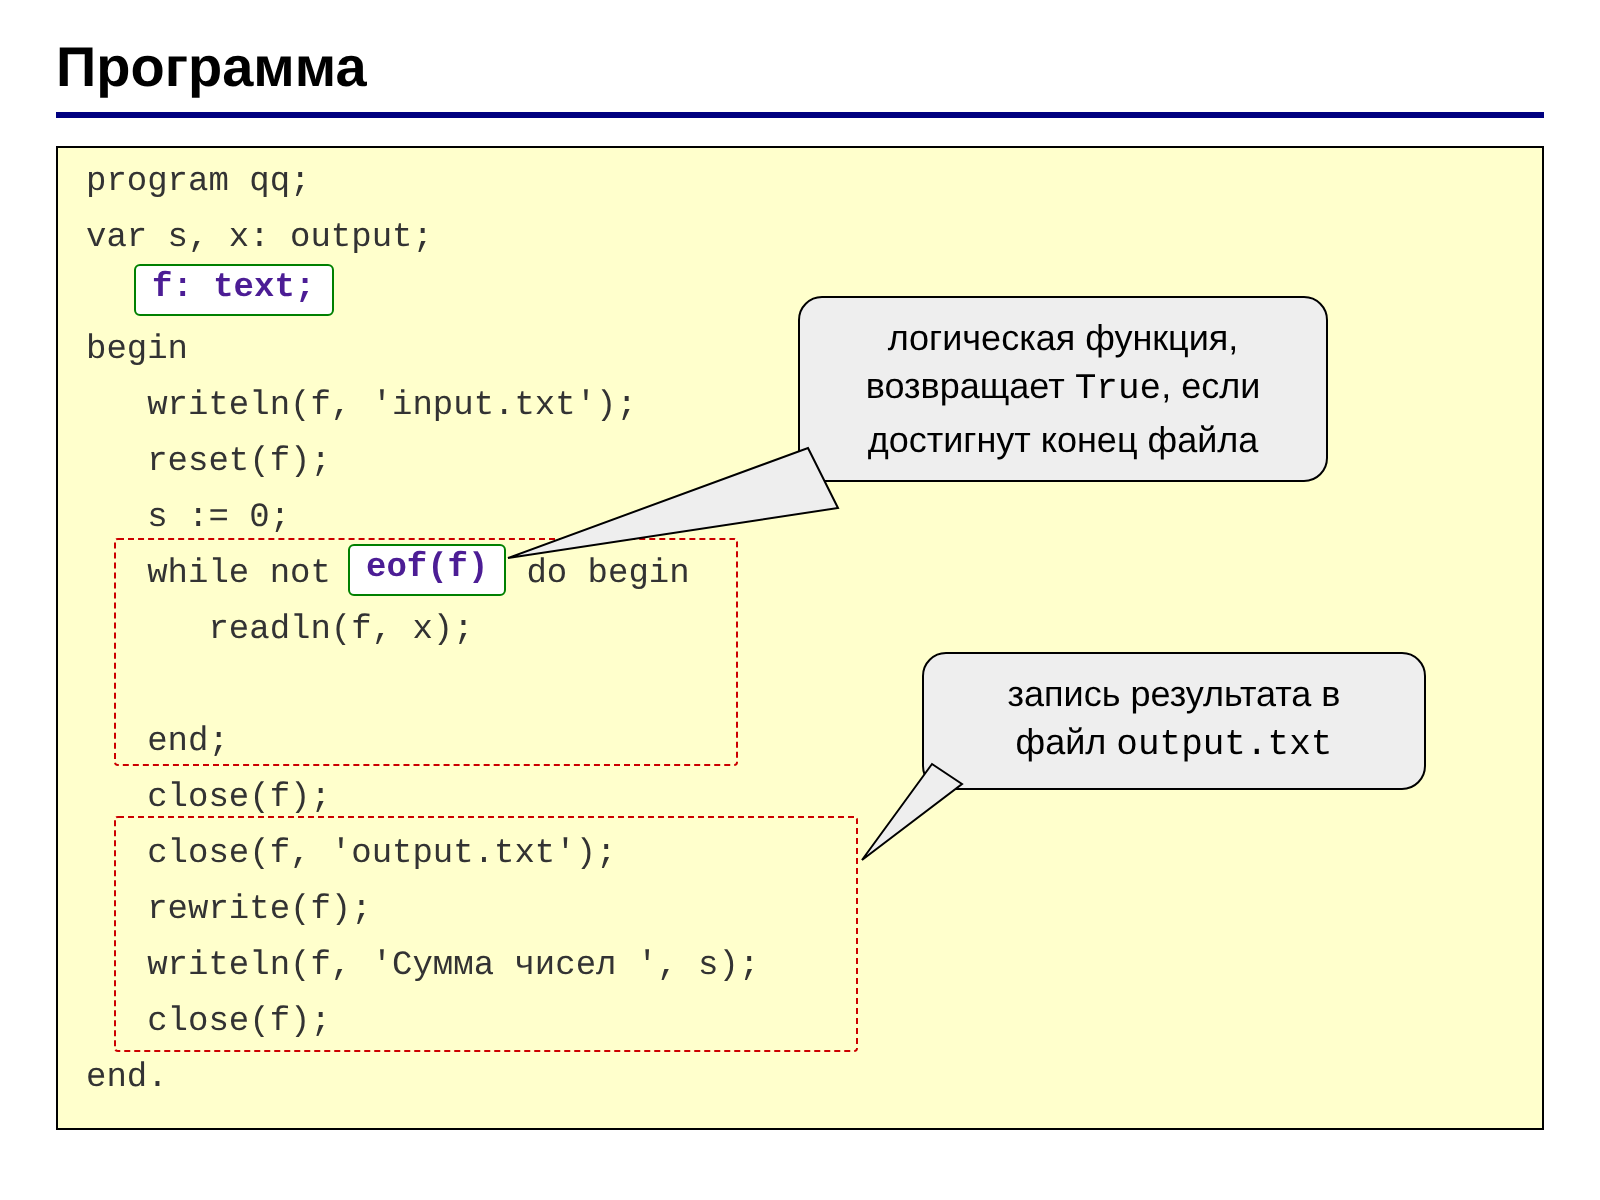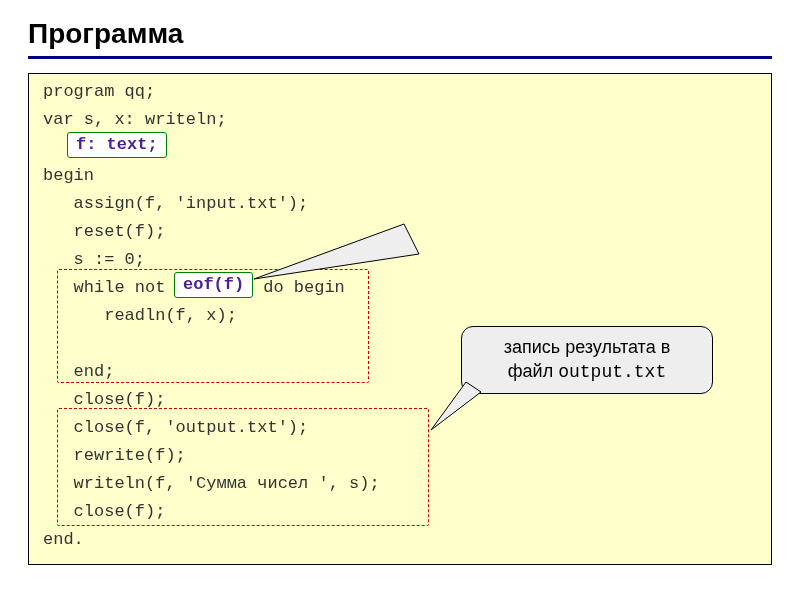--- a/index.html
+++ b/index.html
@@ -85,45 +85,52 @@
 </head>
 <body>
 
 <div class="slide">
   <div class="title">Программа</div>
   <div class="rule"></div>
 
   <div class="codebox">
 
     <div class="code-line abs" style="top:4px; left:14px;">program qq;</div>
-    <div class="code-line abs" style="top:32px; left:14px;">var s, x: writeln;</div>
+    <div class="code-line abs" style="top:32px; left:14px;">var s, x: output;</div>
 
     <div class="hlbox" style="top:58px; left:38px;">f: text;</div>
 
     <div class="code-line abs" style="top:88px; left:14px;">begin</div>
-    <div class="code-line abs" style="top:116px; left:14px;">   assign(f, 'input.txt');</div>
+    <div class="code-line abs" style="top:116px; left:14px;">   writeln(f, 'input.txt');</div>
     <div class="code-line abs" style="top:144px; left:14px;">   reset(f);</div>
     <div class="code-line abs" style="top:172px; left:14px;">   s := 0;</div>
 
     <div class="code-line abs" style="top:200px; left:14px;">   while not </div>
     <div class="hlbox" style="top:198px; left:145px;">eof(f)</div>
     <div class="code-line abs" style="top:200px; left:224px;text-align:right;"> do begin</div>
 
     <div class="code-line abs" style="top:228px; left:14px;">      readln(f, x);</div>
     <div class="code-line abs" style="top:284px; left:14px;">   end;</div>
     <div class="code-line abs" style="top:312px; left:14px;">   close(f);</div>
     <div class="code-line abs" style="top:340px; left:14px;">   close(f, 'output.txt');</div>
     <div class="code-line abs" style="top:368px; left:14px;">   rewrite(f);</div>
     <div class="code-line abs" style="top:396px; left:14px;">   writeln(f, 'Сумма чисел ', s);</div>
     <div class="code-line abs" style="top:424px; left:14px;">   close(f);</div>
     <div class="code-line abs" style="top:452px; left:14px;">end.</div>
 
     <div class="dashbox" style="top:195px; left:28px; width:310px; height:112px;"></div>
     <div class="dashbox" style="top:334px; left:28px; width:370px; height:116px;"></div>
 
+    <div class="callout" style="top:74px; left:370px; width:235px;">
+      <div>логическая функция,</div>
+      <div>
+        <span>возвращает </span><span class="mono">True</span><span>, если</span>
+      </div>
+      <div>достигнут конец файла</div>
+    </div>
     <svg class="tail" style="top:150px; left:225px;" width="170" height="60">
       <polygon points="150,0 165,30 0,55" fill="#eee" stroke="#000" stroke-width="1"></polygon>
     </svg>
 
     <div class="callout" style="top:252px; left:432px; width:222px;">
       <div>запись результата в</div>
       <div>
         <span>файл </span><span class="mono">output.txt</span>
       </div>
     </div>

